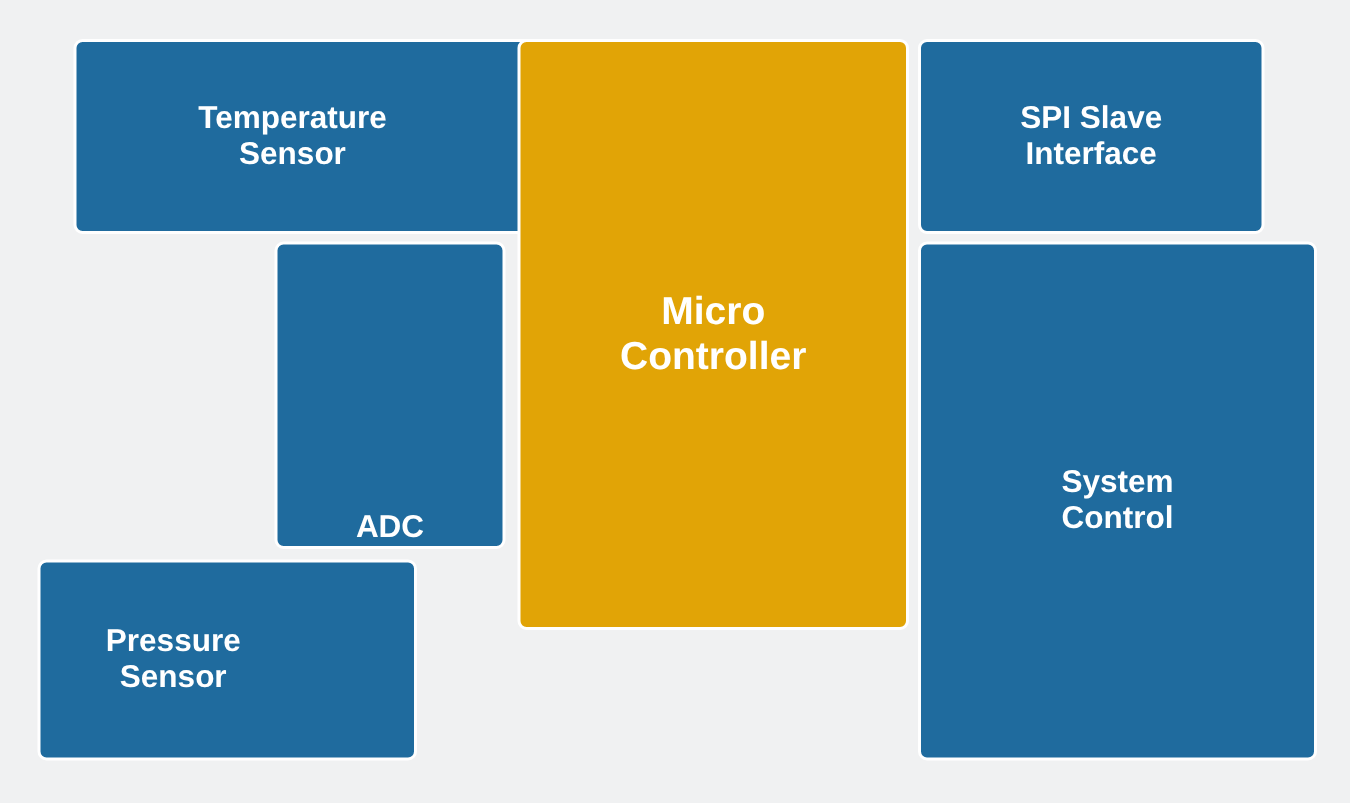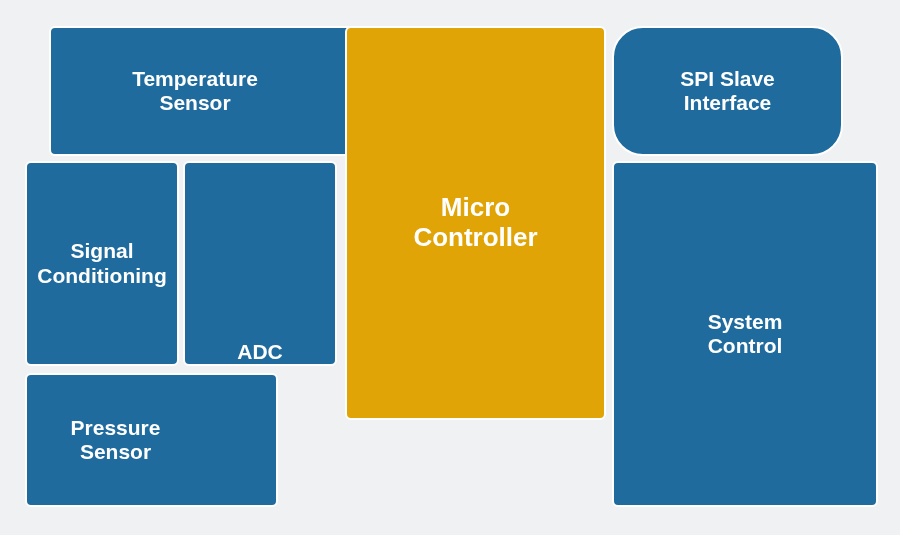--- a/index.html
+++ b/index.html
@@ -35,37 +35,33 @@
     line-height: 1.15;
   }
   
   .shift-left { padding-right: 72px; }
 
   #temperature-sensor   { left: 25px;  top: 26px;  width: 364px; height: 130px; margin-left: 24px; }
   #signal-conditioning  { left: 25px;  top: 161px; width: 154px; height: 205px; }
   #adc                  { left: 183px; top: 161px; width: 154px; height: 205px; align-items: flex-end; }
   #pressure-sensor      { left: 25px;  top: 373px; width: 253px; height: 134px; text-align: center; }
   #micro-controller     { left: 345px; top: 26px;  width: 261px; height: 394px; }
-  #spi-slave-interface  { left: 612px; top: 26px;  width: 231px; height: 130px; border-radius: 31px; }
+  #spi-slave-interface  { left: 612px; top: 26px;  width: 231px; height: 130px; }
   #system-control       { left: 612px; top: 161px; width: 266px; height: 346px; }
 </style>
 </head>
 <body>
 
 <div class="canvas">
 
   <div class="block block--blue shift-left" id="temperature-sensor">
     <span class="block__label">Temperature
 Sensor</span>
   </div>
 
-  <div class="block block--blue" id="signal-conditioning">
-    <span class="block__label">Signal
-Conditioning</span>
-  </div>
 
   <div class="block block--blue" id="adc">
     <span class="block__label">ADC</span>
   </div>
 
   <div class="block block--blue shift-left" id="pressure-sensor">
     <span class="block__label">Pressure
 Sensor</span>
   </div>
 

